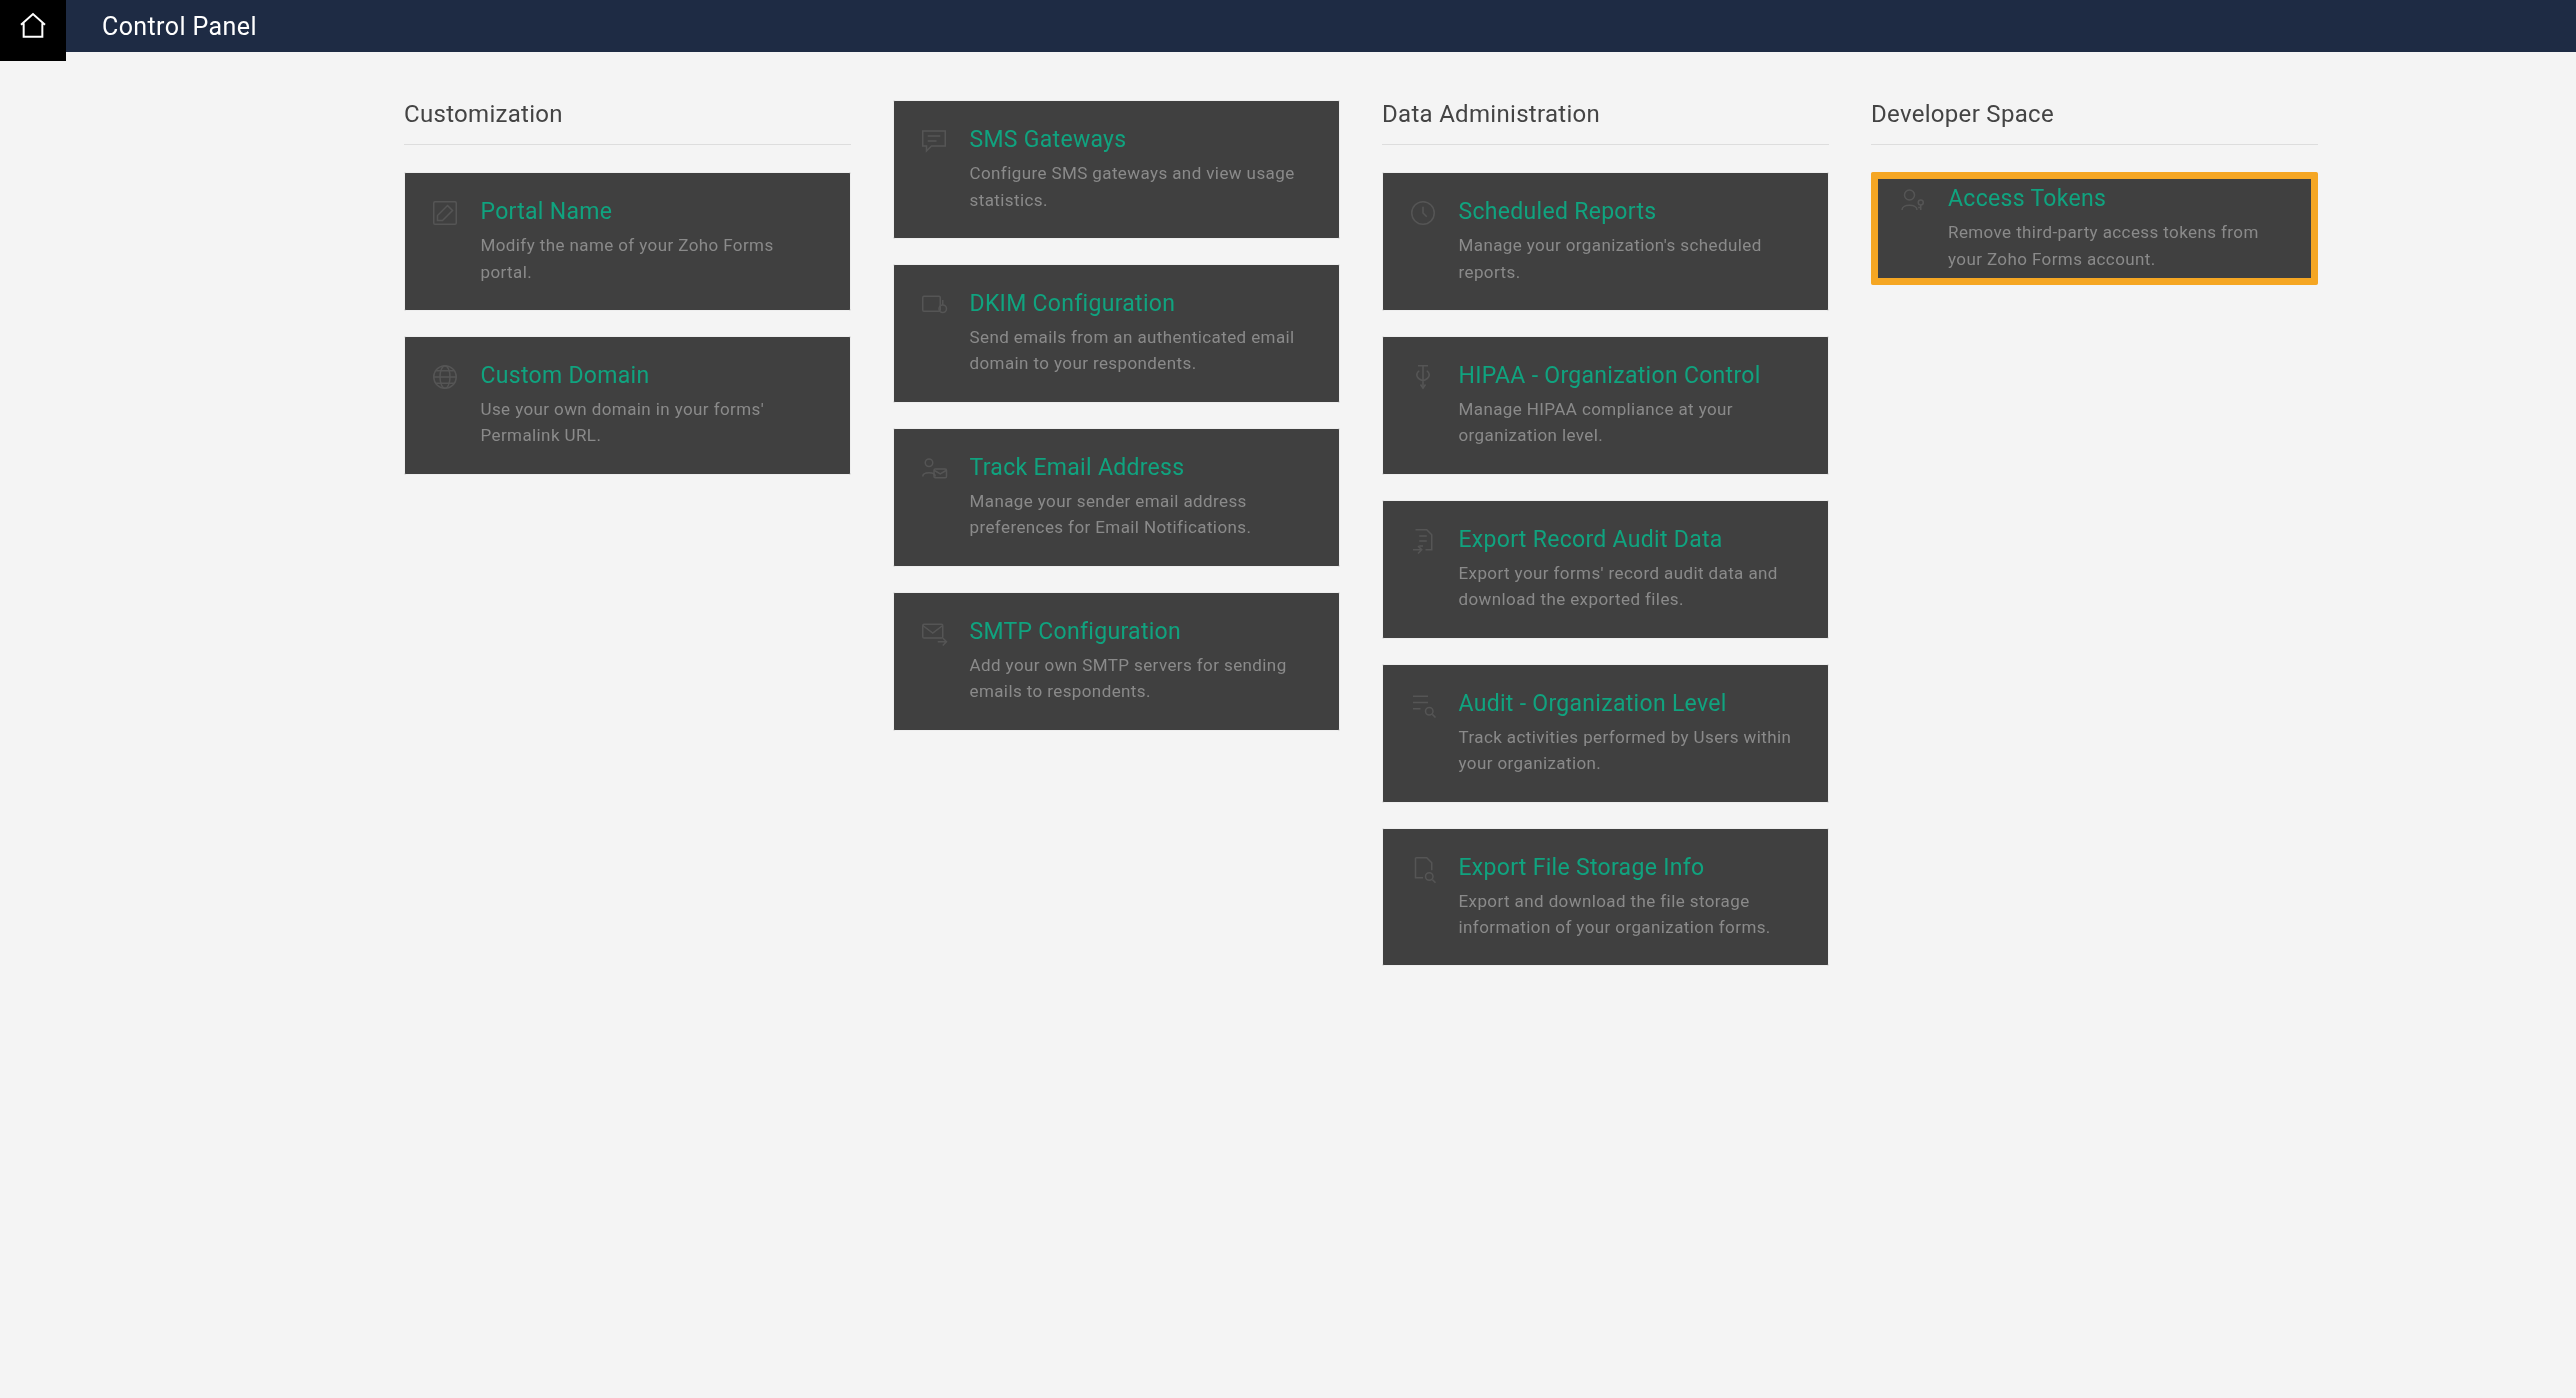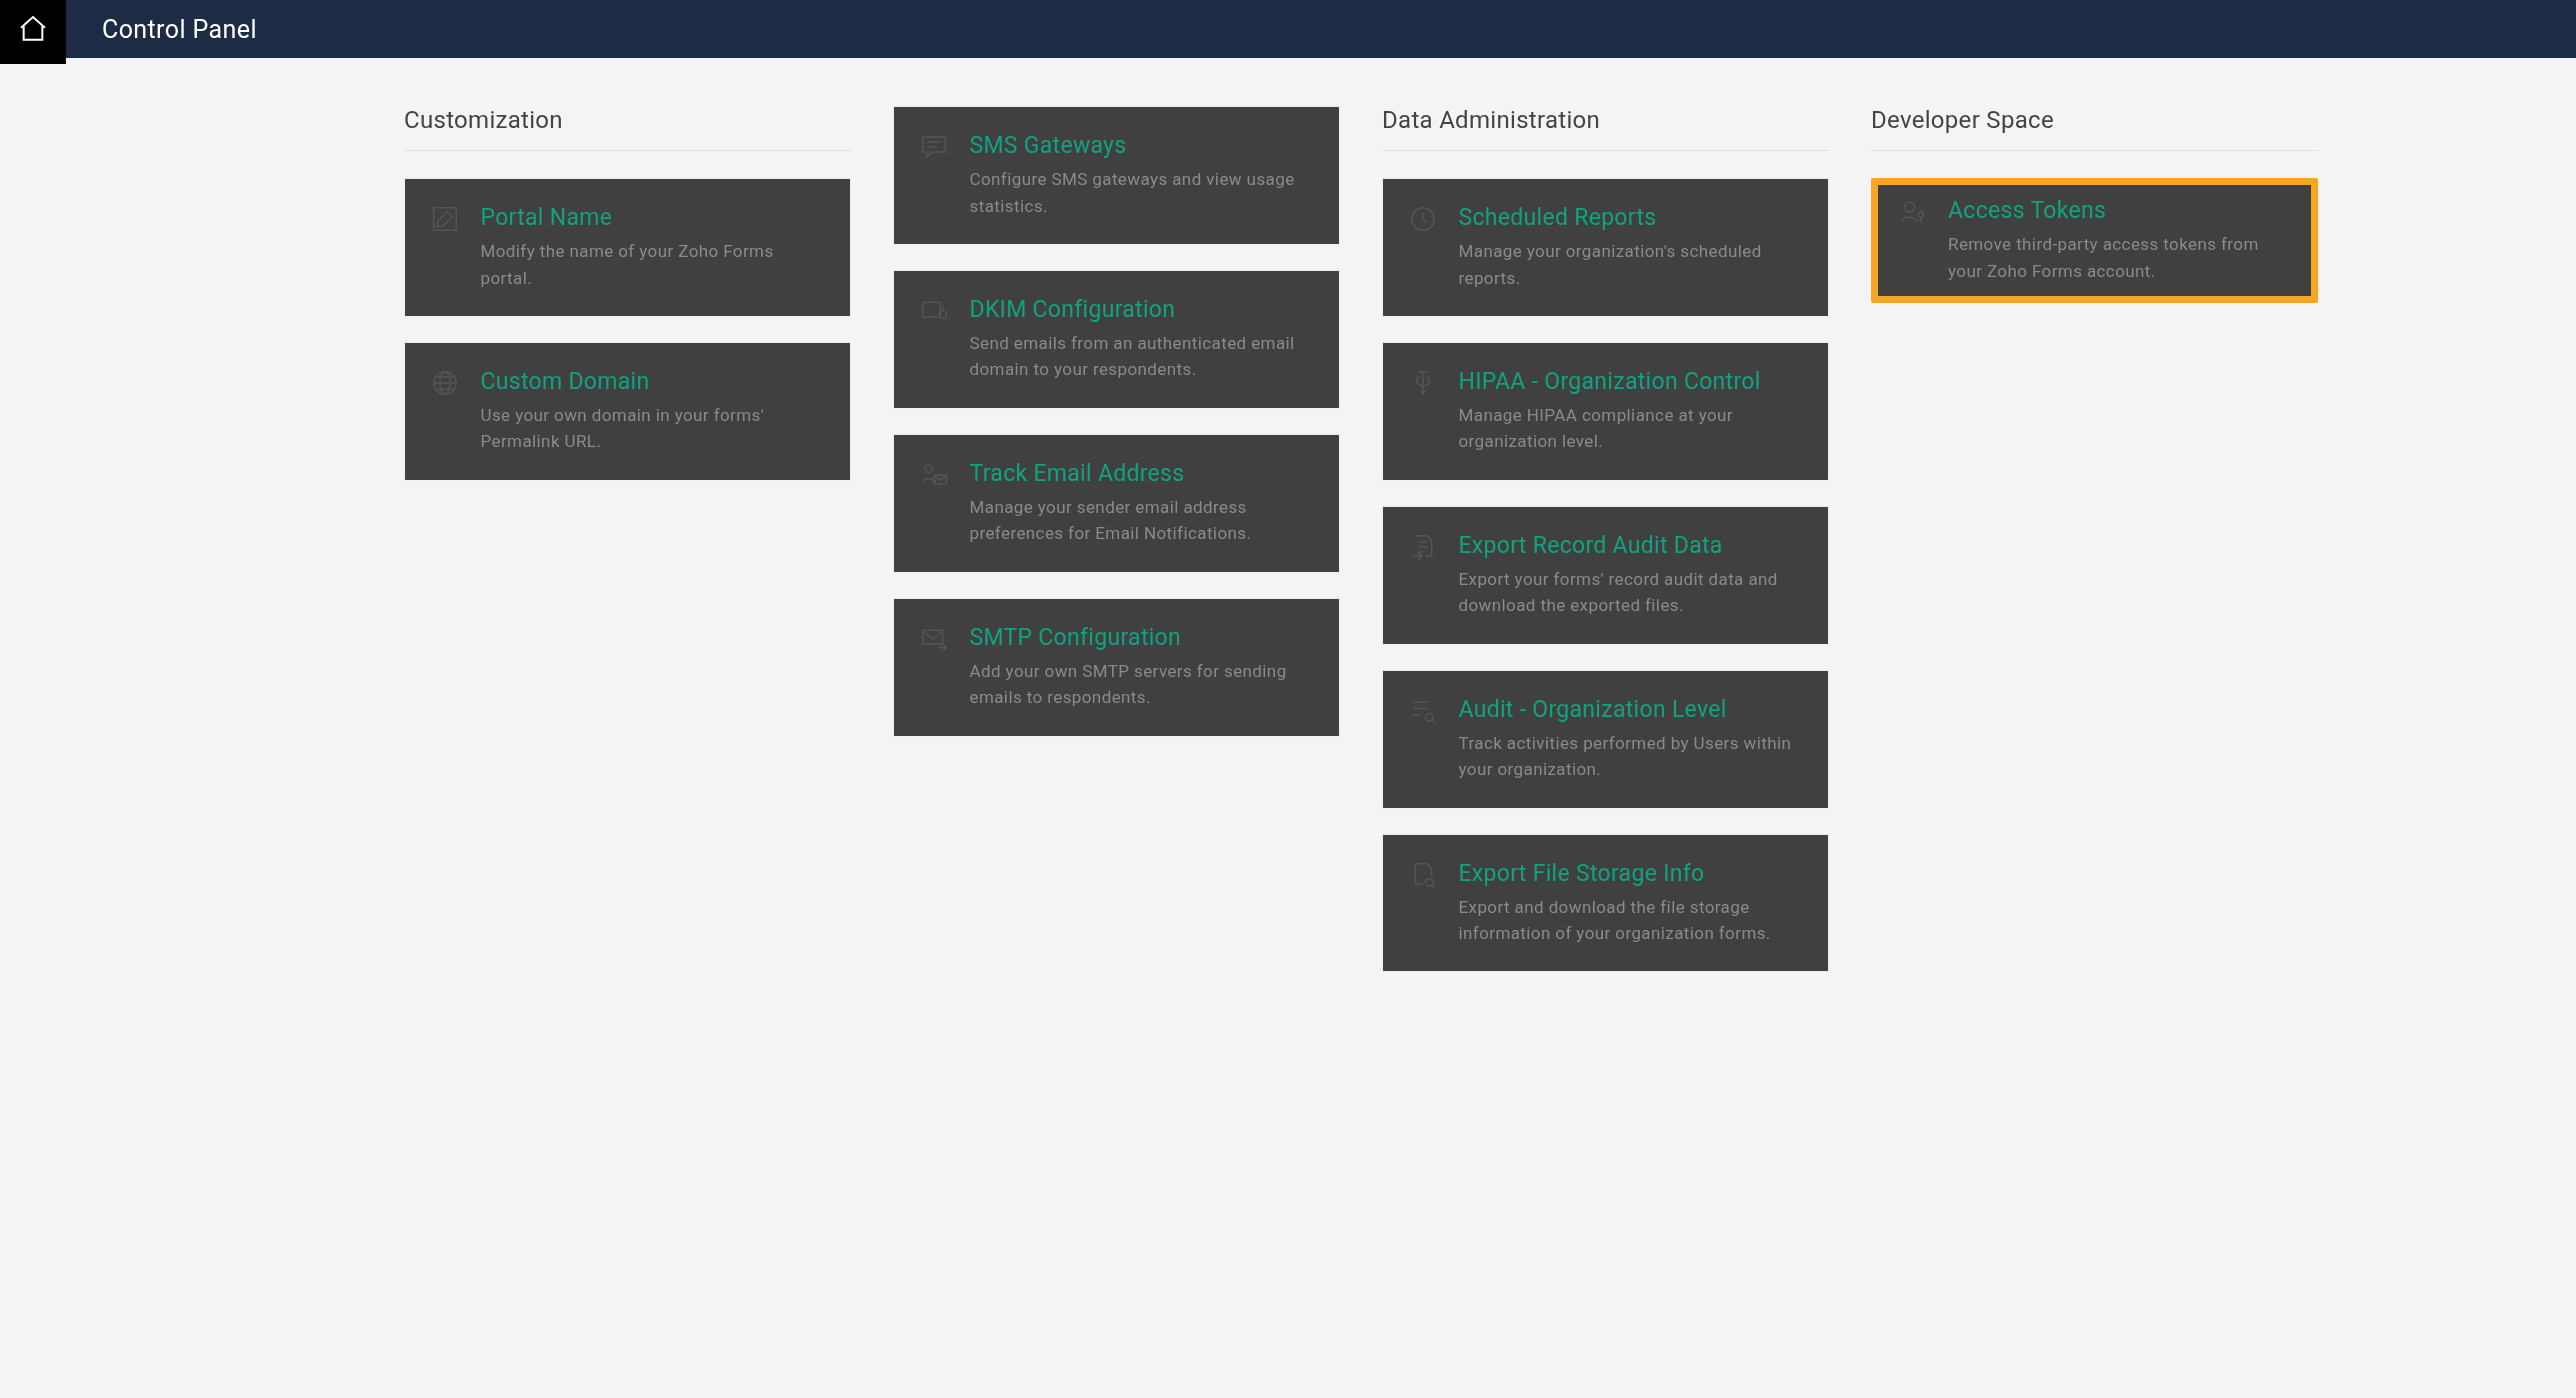--- a/index.html
+++ b/index.html
@@ -8,21 +8,21 @@
     background:#f4f4f4;
     color:#333;
     width:2576px;
     height:1399px;
     transform-origin: top left;
   }
   
   .header {
     background:#1e2b44;
     color:#fff;
-    height:58px;
+    height:52px;
     display:flex;
     align-items:center;
     font-size:25px;
   }
   .home-btn {
     width:66px;
     height:70px;
     background:#000;
     display:flex;
     align-items:center;
@@ -52,21 +52,21 @@
     border:0.9px solid #eee;
     border-radius:1.8px;
     padding:25px 21.5px 25px 21.5px;
     margin-bottom:25px;
     display:flex;
     gap:18px;
     cursor:pointer;
   }
   .card.highlight {
     border:7.2px solid #f5a623;
-    padding:12px 16px;
+    padding:6px 16px;
   }
   .card-icon {
     flex:0 0 36px;
     height:36px;
     display:flex;
     align-items:flex-start;
     justify-content:center;
     color:#666;
   }
   .card-icon svg { width:30px; height:30px; stroke:#555; fill:none; stroke-width:1.2; }

